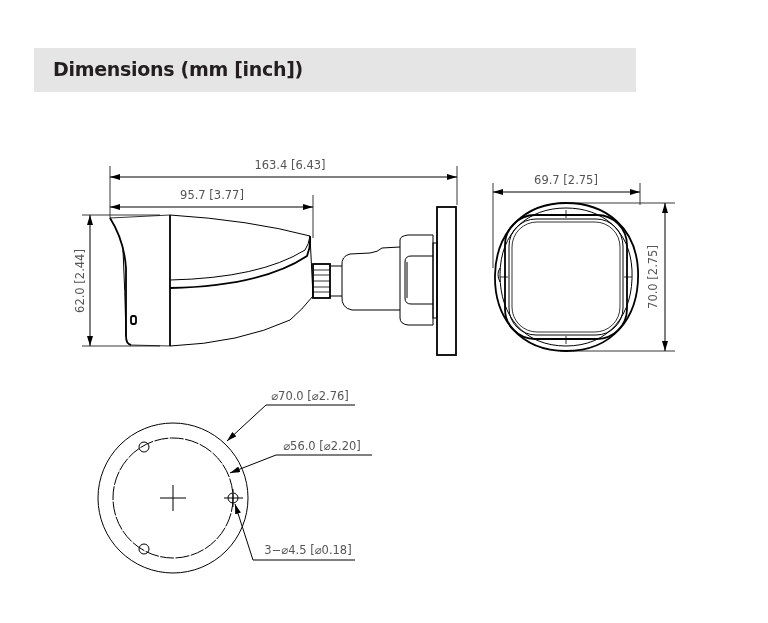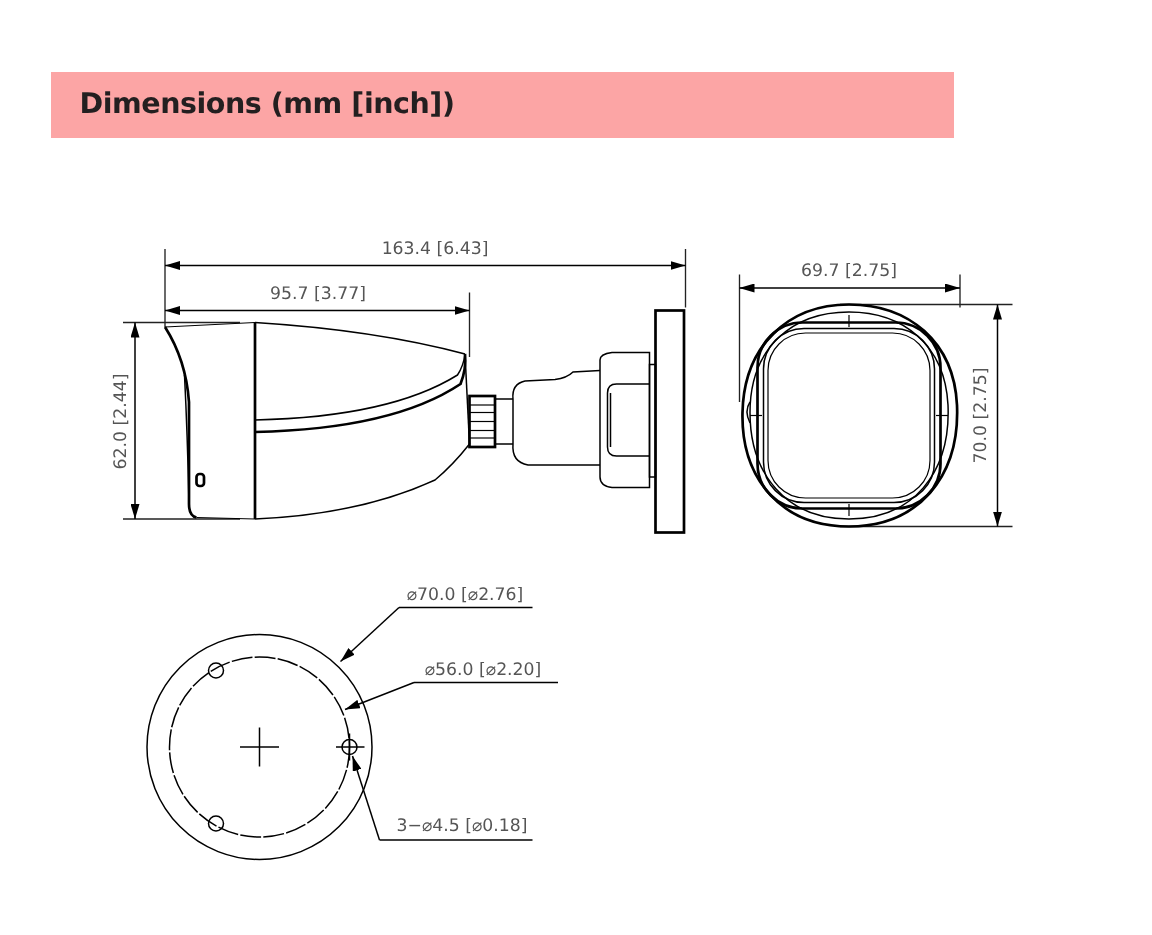--- a/index.html
+++ b/index.html
@@ -1,19 +1,19 @@
 <!DOCTYPE html>
 <html><head>
   <meta charset="utf-8">
   <style>
     html, body { margin: 0; padding: 0; background: #ffffff; }
     body { width: 768px; height: 623px; position: relative; overflow: hidden; font-family: "Liberation Sans", sans-serif; }
     .header-band {
       position: absolute; left: 34px; top: 48px; width: 602px; height: 44px;
-      background: #fca5a5;
+      background: #e5e5e5;
     }
     .header-title {
       position: absolute; left: 19px; top: 10px;
       font-family: "DejaVu Sans", sans-serif; font-weight: bold; font-size: 19px;
       color: #231f20; letter-spacing: -0.3px; white-space: nowrap;
     }
     svg.drawing { position: absolute; left: 0; top: 0; }
     .dim-text { font-family: "DejaVu Sans", sans-serif; font-size: 11.5px; fill: #555555; font-weight: normal; }
     .ln { stroke: #000; fill: none; stroke-width: 1; }
     .ln-thick { stroke: #000; fill: none; stroke-width: 1.8; }

